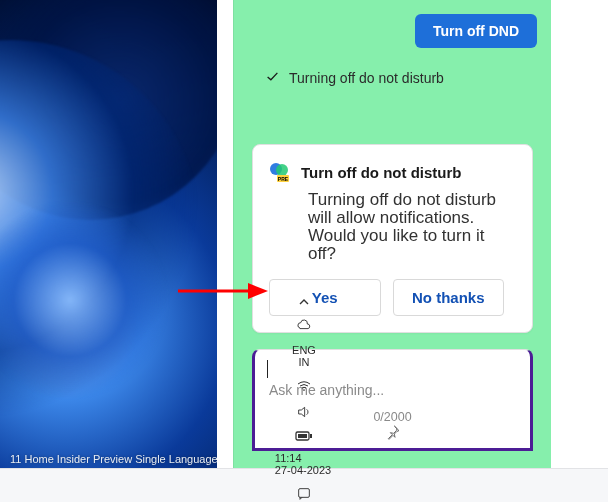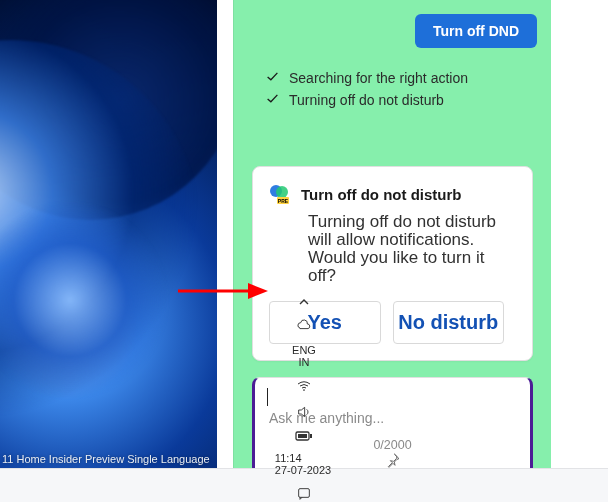--- a/index.html
+++ b/index.html
@@ -24,21 +24,21 @@
     filter: blur(1px);
   }
   .swirl.s1 { width: 380px; height: 380px; left: -180px; top: 40px;
     background: radial-gradient(circle at 40% 40%, rgba(200,225,255,0.9) 0%, rgba(60,130,230,0.8) 25%, rgba(0,40,120,0.6) 50%, transparent 70%); }
   .swirl.s2 { width: 300px; height: 300px; left: -60px; top: -80px;
     background: radial-gradient(circle at 60% 60%, rgba(10,40,110,0.9) 0%, rgba(0,20,70,0.8) 40%, transparent 70%); }
   .swirl.s3 { width: 200px; height: 200px; left: -30px; top: 200px;
     background: radial-gradient(circle at 50% 50%, rgba(140,190,255,0.9) 0%, rgba(30,90,200,0.7) 40%, transparent 70%); }
   .watermark {
     position: absolute;
-    left: 0; bottom: 0;
+    left: 8px; bottom: 0;
     width: 217px;
     color: #e9edf3;
     font-size: 11px;
     line-height: 14px;
     padding: 2px 4px 2px 2px;
     text-shadow: 0 0 3px rgba(0,0,0,0.4);
   }
   .panel {
     position: absolute;
     left: 233px; top: 0;
@@ -115,21 +115,21 @@
     display: flex;
     gap: 12px;
   }
   .outline-btn {
     flex: 1;
     background: #fff;
     color: #1351b4;
     border: 1px solid #d9d9d9;
     border-radius: 4px;
     padding: 9px 0;
-    font-size: 20px;
+    font-size: 15px;
     font-weight: 600;
     cursor: pointer;
     text-align: center;
   }
   .composer {
     margin: 16px 4px 0 4px;
     border: 3px solid #4c1d95;
     border-top: 1px solid #e0e0e0;
     border-radius: 8px 8px 0 0;
     background: #fff;
@@ -198,28 +198,20 @@
   </div>
 </div>
 
 <div class="panel">
   <div class="panel-scroll">
     <div class="top-row">
       <button class="primary-btn">Turn off DND</button>
     </div>
 
     <div class="steps">
-      <div class="step">
-        <span class="chk">
-          <svg width="13" height="13" viewBox="0 0 16 16">
-              <path d="M2 8.5 L6 12 L14 3.5" fill="none" stroke="#1a1a1a" stroke-width="1.6"></path>
-            </svg>
-        </span>
-        <span>Searching for the right action</span>
-      </div>
       <div class="step">
         <span class="chk">
           <svg width="13" height="13" viewBox="0 0 16 16">
               <path d="M2 8.5 L6 12 L14 3.5" fill="none" stroke="#1a1a1a" stroke-width="1.6"></path>
             </svg>
         </span>
         <span>Turning off do not disturb</span>
       </div>
     </div>
 
@@ -231,21 +223,21 @@
             <circle cx="13" cy="9" r="6" fill="#22c972" opacity="0.85"></circle>
             <rect x="8" y="14" width="12" height="7" rx="1" fill="#ffd23e"></rect>
             <text x="14" y="19.5" font-size="5" font-weight="700" text-anchor="middle" fill="#000">PRE</text>
           </svg>
         </span>
         <span class="card-title">Turn off do not disturb</span>
       </div>
       <div class="card-body">Turning off do not disturb will allow notifications. Would you like to turn it off?</div>
       <div class="card-actions">
         <button class="outline-btn">Yes</button>
-        <button class="outline-btn">No disturb</button>
+        <button class="outline-btn">No thanks</button>
       </div>
     </div>
 
     <div class="composer">
       <div class="inputwrap">
         <span class="caret"></span>
         <input class="composer-input" type="text" placeholder="Ask me anything..." style="">
       </div>
       <div class="composer-row">
         <span>0/2000</span>
@@ -295,21 +287,21 @@
   </span>
   <span class="ticon">
     <svg width="18" height="12" viewBox="0 0 18 12">
         <rect x="1" y="2" width="13" height="8" rx="1.5" fill="none" stroke="#333" stroke-width="1.3"></rect>
         <rect x="15" y="4" width="2" height="4" fill="#333"></rect>
         <rect x="3" y="4" width="9" height="4" fill="#333"></rect>
       </svg>
   </span>
   <span class="clock">
     <div>11:14</div>
-    <div>27-07-2023</div>
+    <div>27-04-2023</div>
   </span>
   <span class="ticon">
     <svg width="16" height="16" viewBox="0 0 24 24">
         <rect x="4" y="4" width="16" height="13" rx="2" fill="none" stroke="#333" stroke-width="1.4"></rect>
         <path d="M9 17l-3 3v-3" fill="none" stroke="#333" stroke-width="1.4"></path>
       </svg>
   </span>
 </div>
 
 </body></html>

